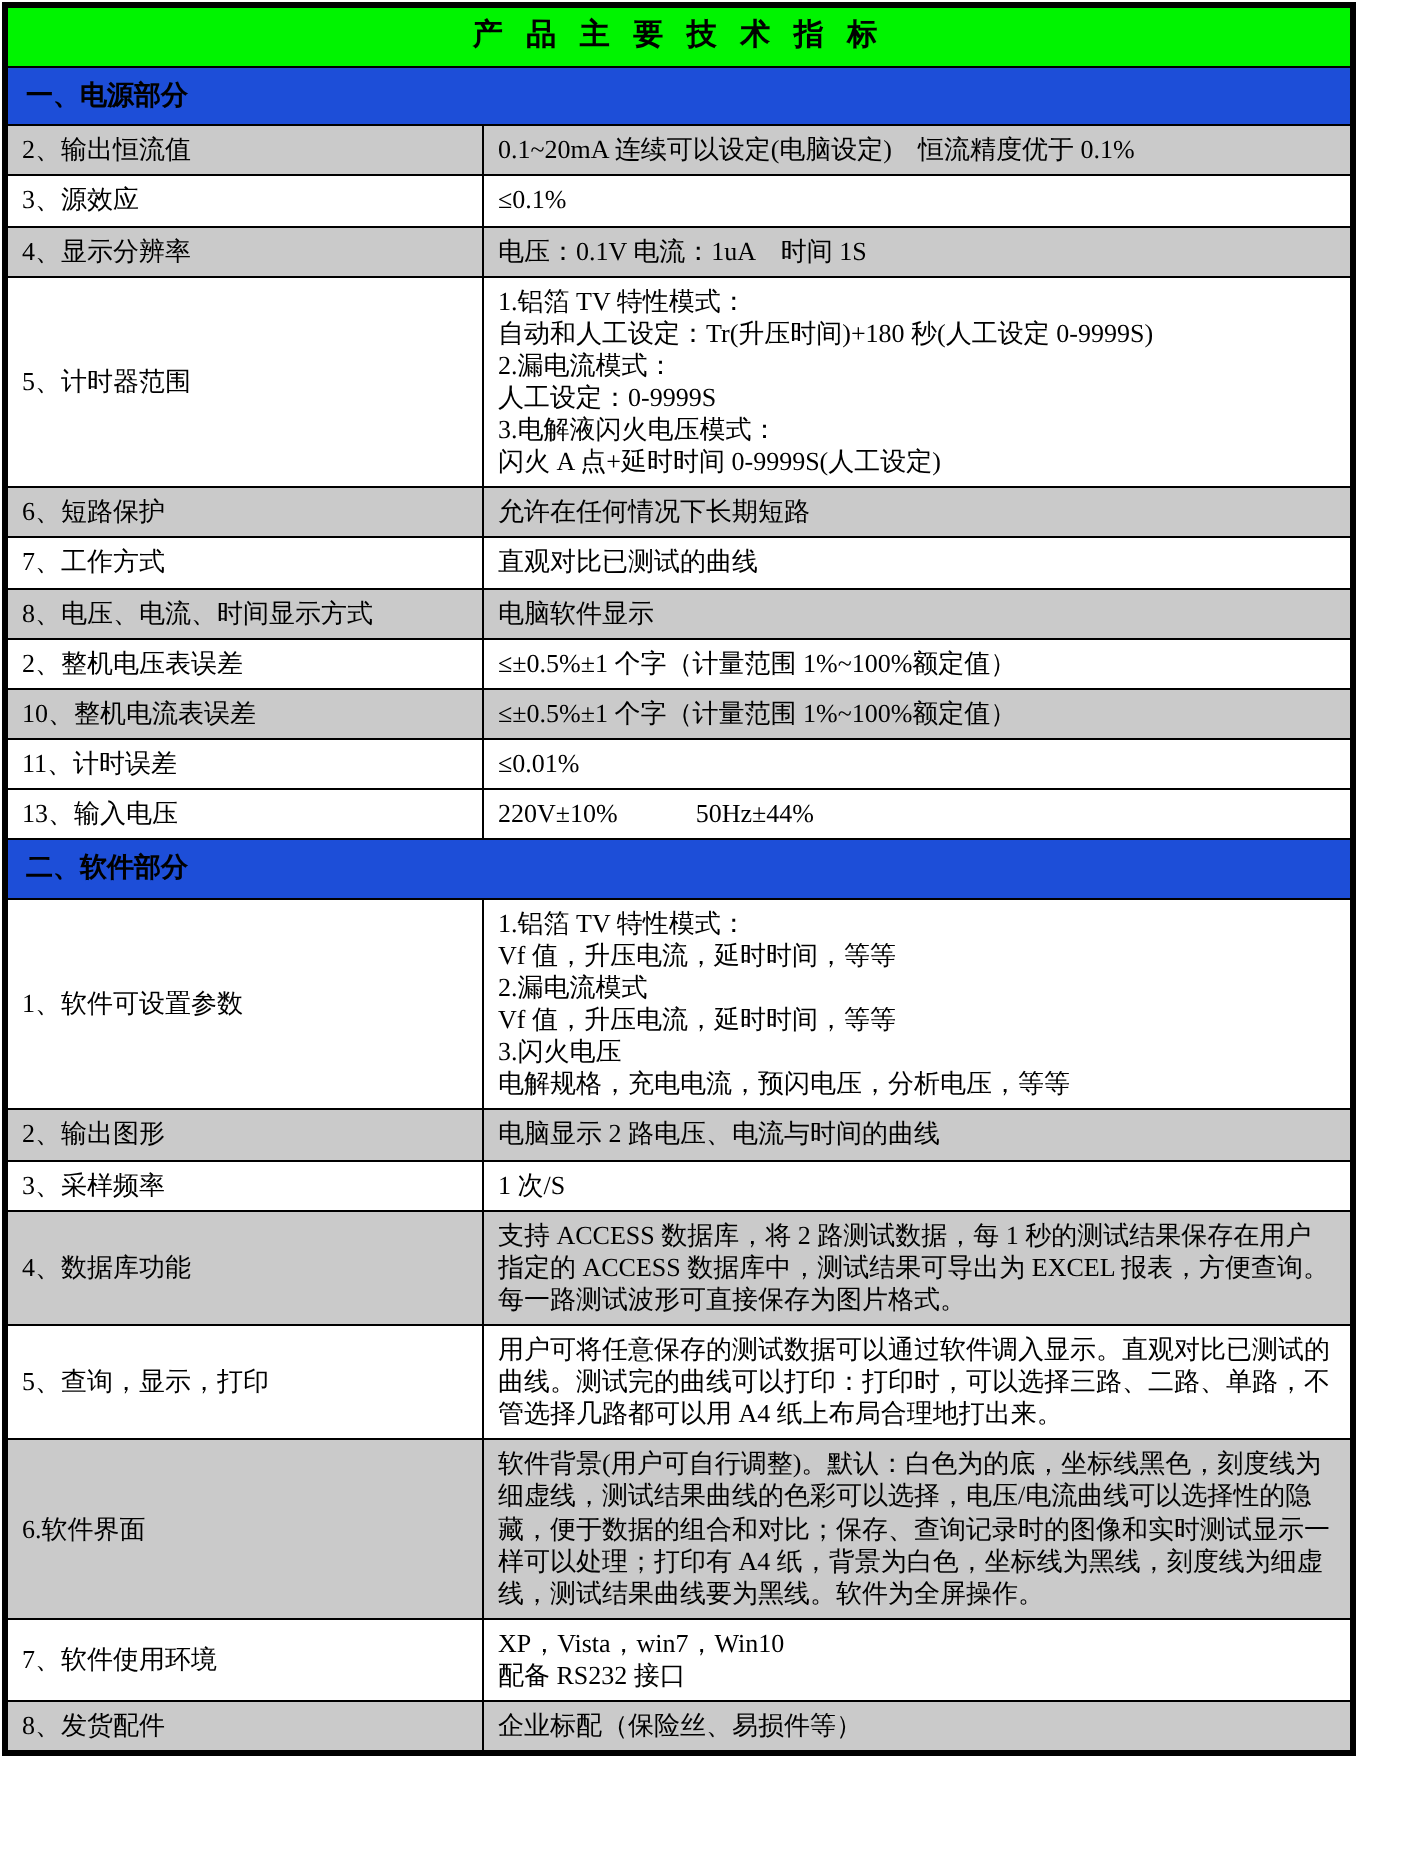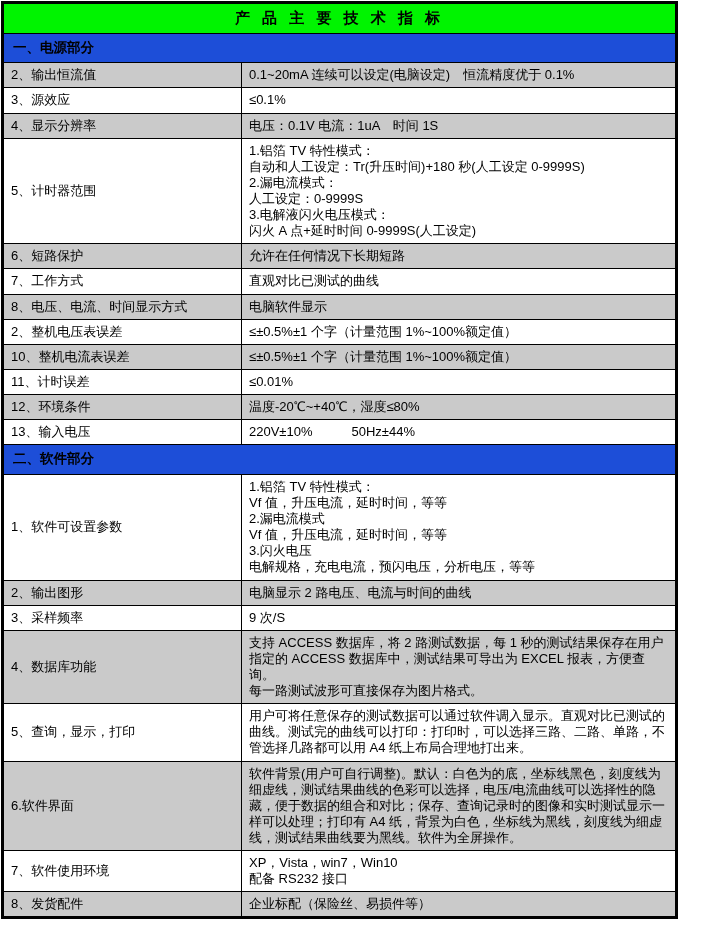--- a/index.html
+++ b/index.html
@@ -6,21 +6,21 @@
     --header-bg:#00f400;
     --alt-bg:#cacaca;
     --border:#000000;
   }
   *{box-sizing:border-box;}
   html,body{margin:0;padding:0;}
   body{background:#ffffff;}
   .page{
     width:695px;height:935px;
     background:#ffffff;
-    font-family:Liberation Sans, sans-serif;
+    font-family:Liberation Serif, serif;
     color:#000;
     overflow:hidden;
     position:relative;
   }
   table.spec{
     border-collapse:collapse;
     table-layout:fixed;
     width:674px;
     margin:1px 0 0 1px;
     border:3px solid var(--border);
@@ -113,24 +113,20 @@
       <td class="value">≤±0.5%±1 个字（计量范围 1%~100%额定值）</td>
     </tr>
     <tr class="alt">
       <td class="label">10、整机电流表误差</td>
       <td class="value">≤±0.5%±1 个字（计量范围 1%~100%额定值）</td>
     </tr>
     <tr>
       <td class="label">11、计时误差</td>
       <td class="value">≤0.01%</td>
     </tr>
-    <tr class="alt">
-      <td class="label">12、环境条件</td>
-      <td class="value">温度-20℃~+40℃，湿度≤80%</td>
-    </tr>
     <tr>
       <td class="label">13、输入电压</td>
       <td class="value">220V±10%　　　50Hz±44%</td>
     </tr>
 
     <tr class="section-row">
       <td colspan="2">二、软件部分</td>
     </tr>
 
     <tr>
@@ -141,21 +137,21 @@
 Vf 值，升压电流，延时时间，等等
 3.闪火电压
 电解规格，充电电流，预闪电压，分析电压，等等</td>
     </tr>
     <tr class="alt">
       <td class="label">2、输出图形</td>
       <td class="value">电脑显示 2 路电压、电流与时间的曲线</td>
     </tr>
     <tr>
       <td class="label">3、采样频率</td>
-      <td class="value">9 次/S</td>
+      <td class="value">1 次/S</td>
     </tr>
     <tr class="alt">
       <td class="label">4、数据库功能</td>
       <td class="value">支持 ACCESS 数据库，将 2 路测试数据，每 1 秒的测试结果保存在用户指定的 ACCESS 数据库中，测试结果可导出为 EXCEL 报表，方便查询。
 每一路测试波形可直接保存为图片格式。</td>
     </tr>
     <tr>
       <td class="label">5、查询，显示，打印</td>
       <td class="value">用户可将任意保存的测试数据可以通过软件调入显示。直观对比已测试的曲线。测试完的曲线可以打印：打印时，可以选择三路、二路、单路，不管选择几路都可以用 A4 纸上布局合理地打出来。</td>
     </tr>

